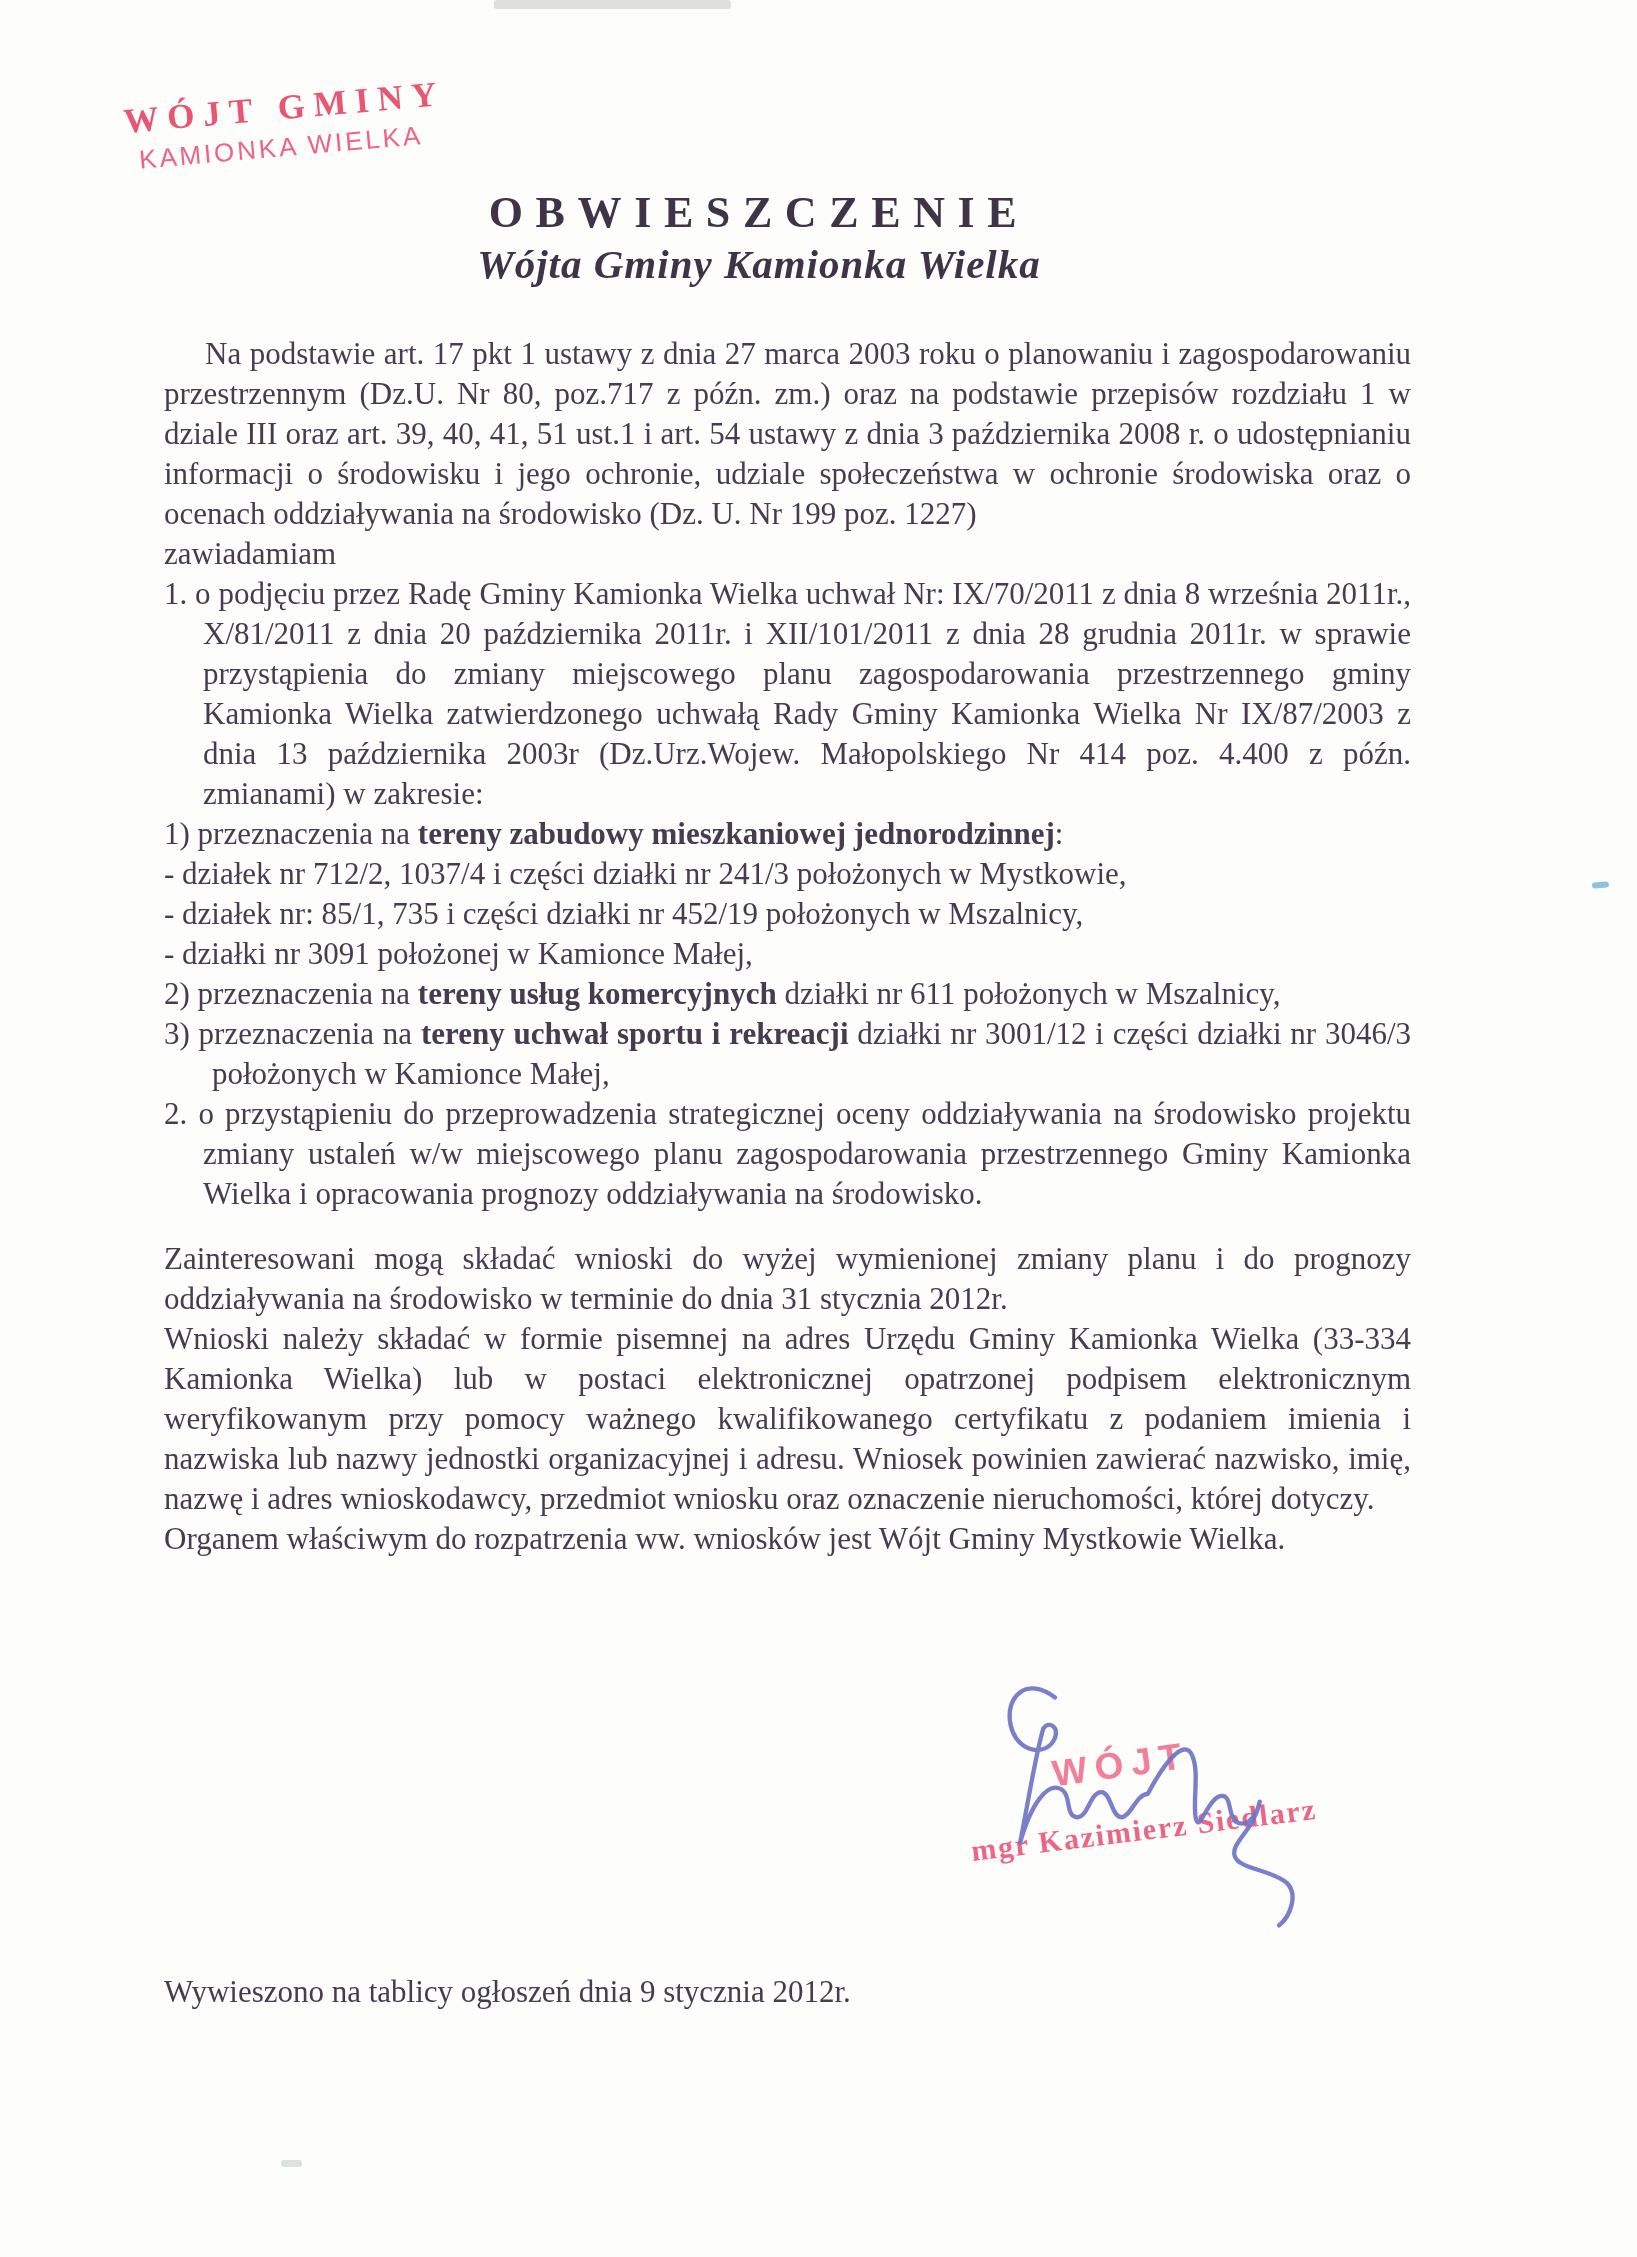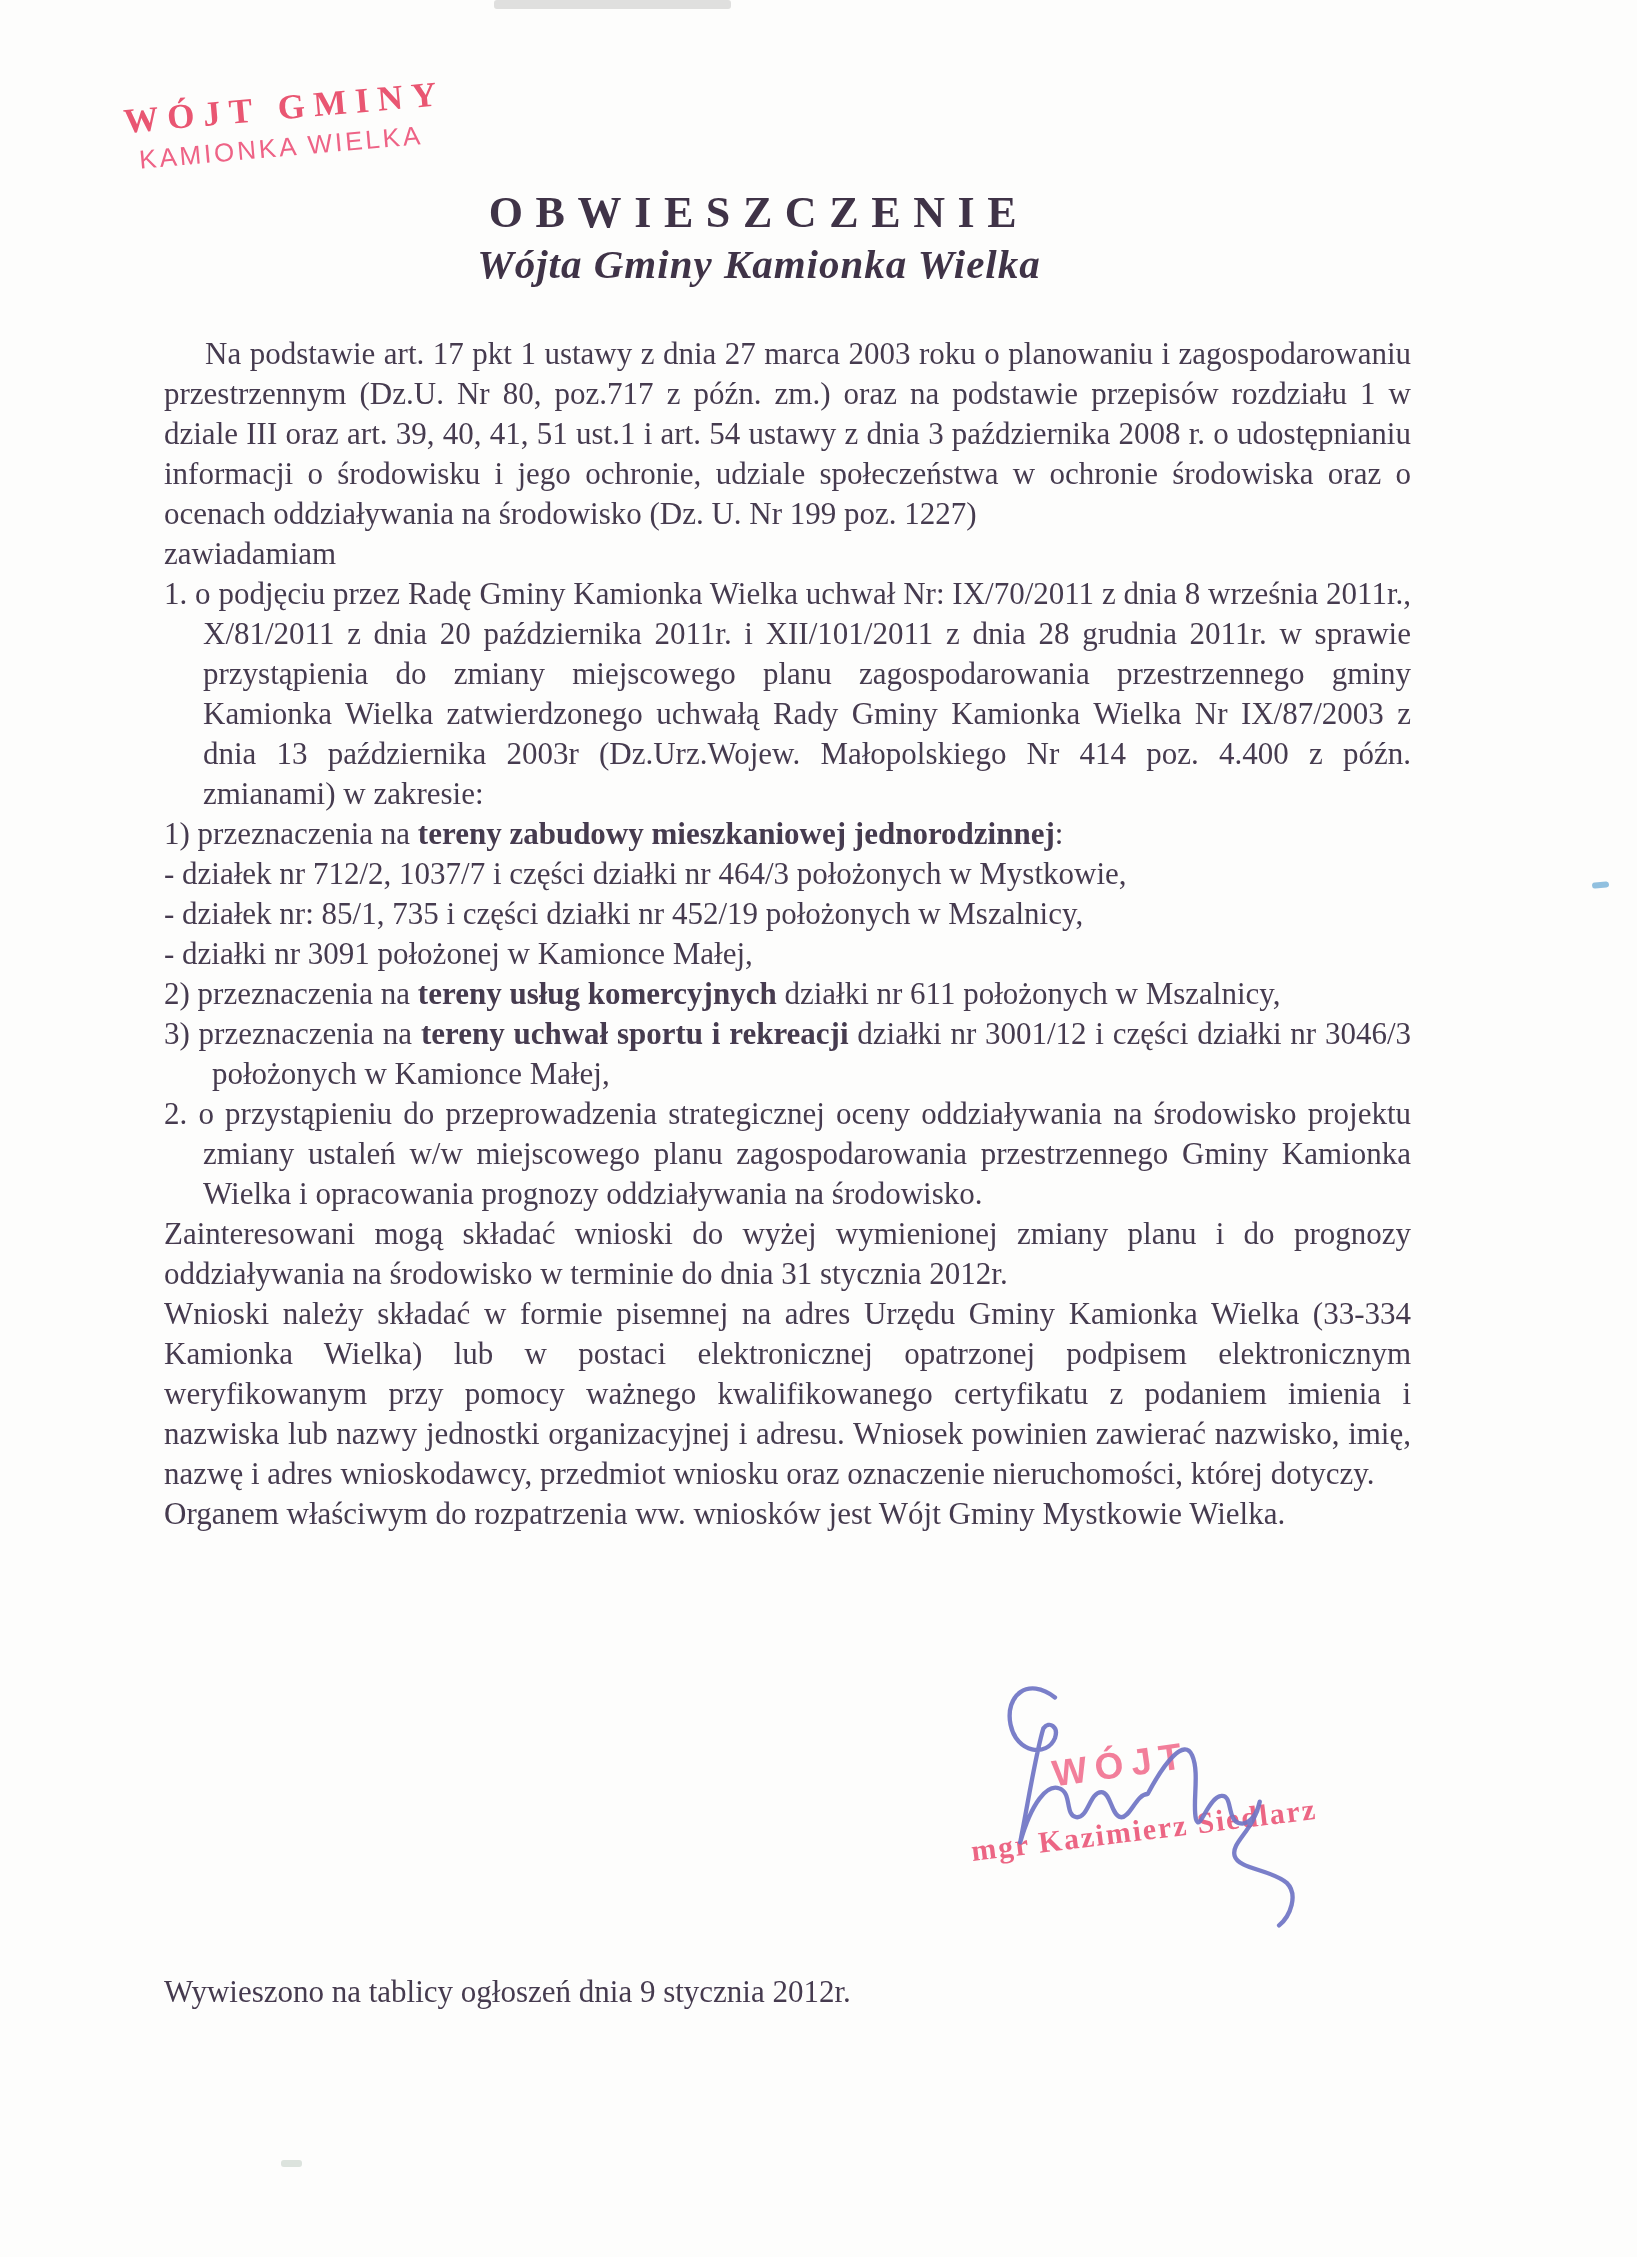--- a/index.html
+++ b/index.html
@@ -38,21 +38,21 @@
   .content{
     position:absolute;left:164px;top:334px;width:1247px;
     font-size:31px;line-height:40px;text-align:justify;
   }
   .content p{margin:0;}
   .intro{text-indent:41px;}
   .notice-word{margin-left:41px;}
   .hang{padding-left:39px;text-indent:-39px;}
   .sub{margin-left:35px;padding-left:48px;text-indent:-48px;}
   .dash{margin-left:39px;text-align:left;}
-  .closing-block{}
+  .closing-block{margin-top:25px;}
   b{font-weight:bold;}
   
   .sig-stamp-title{
     position:absolute;left:1052px;top:1744px;
     transform:rotate(-8deg);
     font-family:"Liberation Sans",sans-serif;font-weight:bold;
     font-size:37px;letter-spacing:7.7px;color:rgba(238,90,125,.78);
   }
   .sig-stamp-name{
     position:absolute;left:970px;top:1813px;white-space:nowrap;
@@ -84,21 +84,21 @@
   </div>
 
   <div class="content">
     <p class="intro">Na podstawie art. 17 pkt 1 ustawy z dnia 27 marca 2003 roku o planowaniu i zagospodarowaniu przestrzennym (Dz.U. Nr 80, poz.717 z późn. zm.) oraz na podstawie przepisów rozdziału 1 w dziale III oraz art. 39, 40, 41, 51 ust.1 i art. 54 ustawy z dnia 3 października 2008 r. o udostępnianiu informacji o środowisku i jego ochronie, udziale społeczeństwa w ochronie środowiska oraz o ocenach oddziaływania na środowisko (Dz. U. Nr 199 poz. 1227)</p>
     <p class="notice-word">zawiadamiam</p>
 
     <p class="hang"><span class="num">1.</span> <span>o podjęciu przez Radę Gminy Kamionka Wielka uchwał Nr: IX/70/2011 z dnia 8 września 2011r., X/81/2011 z dnia 20 października 2011r. i XII/101/2011 z dnia 28 grudnia 2011r. w sprawie przystąpienia do zmiany miejscowego planu zagospodarowania przestrzennego gminy Kamionka Wielka zatwierdzonego uchwałą Rady Gminy Kamionka Wielka Nr IX/87/2003 z dnia 13 października 2003r (Dz.Urz.Wojew. Małopolskiego Nr 414 poz. 4.400 z późn. zmianami) w zakresie:</span></p>
 
     <p class="sub"><span class="num">1)</span> <span>przeznaczenia na </span><b>tereny zabudowy mieszkaniowej jednorodzinnej</b><span>:</span></p>
 
-    <p class="dash">- działek nr 712/2, 1037/7 i części działki nr 464/3 położonych w Mystkowie,</p>
+    <p class="dash">- działek nr 712/2, 1037/4 i części działki nr 241/3 położonych w Mystkowie,</p>
     <p class="dash">- działek nr: 85/1, 735 i części działki nr 452/19 położonych w Mszalnicy,</p>
     <p class="dash">- działki nr 3091 położonej w Kamionce Małej,</p>
 
     <p class="sub"><span class="num">2)</span> <span>przeznaczenia na </span><b>tereny usług komercyjnych</b><span> działki nr 611 położonych w Mszalnicy,</span></p>
 
     <p class="sub"><span class="num">3)</span> <span>przeznaczenia na </span><b>tereny uchwał sportu i rekreacji</b><span> działki nr 3001/12 i części działki nr 3046/3 położonych w Kamionce Małej,</span></p>
 
     <p class="hang"><span class="num">2.</span> <span>o przystąpieniu do przeprowadzenia strategicznej oceny oddziaływania na środowisko projektu zmiany ustaleń w/w miejscowego planu zagospodarowania przestrzennego Gminy Kamionka Wielka i opracowania prognozy oddziaływania na środowisko.</span></p>
 
     <div class="closing-block">

